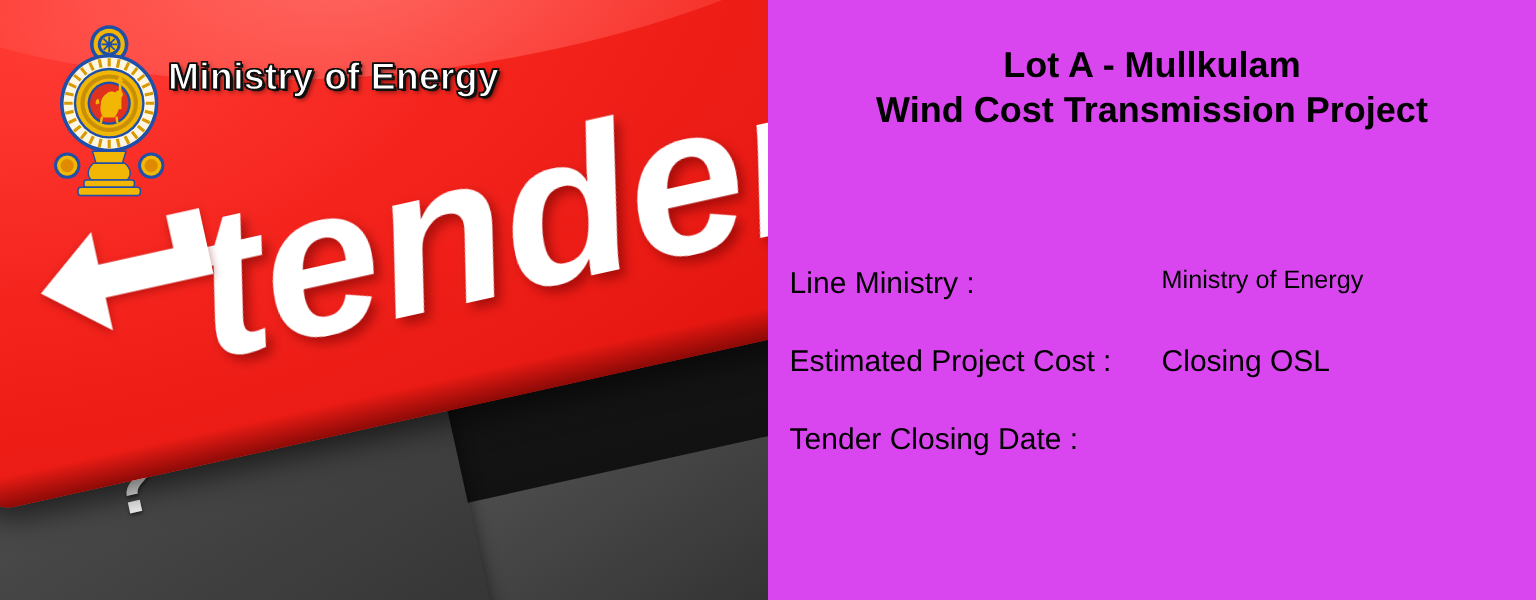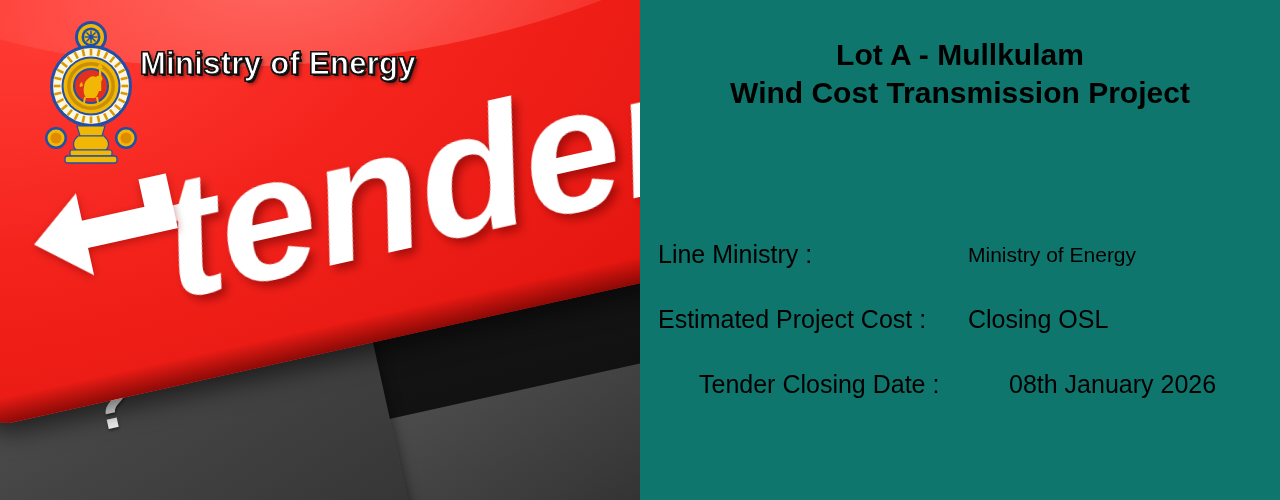--- a/index.html
+++ b/index.html
@@ -120,49 +120,49 @@
     letter-spacing:.3px;
     -webkit-text-stroke:1px #0a0a0a;
     text-shadow:
       2px 2px 0 #111, -1px 1px 0 #111, 1px -1px 0 #111, -1px -1px 0 #111,
       3px 3px 4px rgba(0,0,0,.55);
     white-space:nowrap;
   }
 
   
   .info{
-    flex:1 1 auto;position:relative;background:#0f766e;height:500px;
+    flex:1 1 auto;position:relative;background:#d946ef;height:500px;
   }
   .title{
     position:absolute;left:0;right:0;top:36px;
     text-align:center;
     font-size:30px;font-weight:bold;color:#000;
     line-height:1.28;
     font-family:"Liberation Sans", sans-serif;
   }
   .title .tline{display:block;}
   .rows{
     position:absolute;left:18px;top:222px;right:0;
   }
   .row{
-    display:flex;align-items:center;
+    display:flex;align-items:flex-start;
     height:65px;
   }
   .row .label{
     font-size:25px;color:#000;white-space:nowrap;
     font-family:"Liberation Sans", sans-serif;
   }
   .row .value{
     font-size:25px;color:#000;white-space:nowrap;
     font-family:"Liberation Sans", sans-serif;
   }
   .row.r1 .label{width:310px;}
   .row.r1 .value{font-size:21px;}
   .row.r2 .label{width:310px;}
-  .row.r3 .label{width:310px;margin-left:41px;}
+  .row.r3 .label{width:310px;}
 </style>
 </head>
 <body>
 
 <div class="page">
 
   <div class="hero">
     <div class="kb-base"></div>
     <div class="key-tr2"></div>
     <div class="gap-tr"></div>
@@ -280,18 +280,17 @@
       <div class="row r1">
         <span class="label">Line Ministry :</span>
         <span class="value">Ministry of Energy</span>
       </div>
       <div class="row r2">
         <span class="label">Estimated Project Cost :</span>
         <span class="value">Closing OSL</span>
       </div>
       <div class="row r3">
         <span class="label">Tender Closing Date :</span>
-        <span class="value">08th January 2026</span>
       </div>
     </div>
 
   </div>
 </div>
 
 </body></html>

